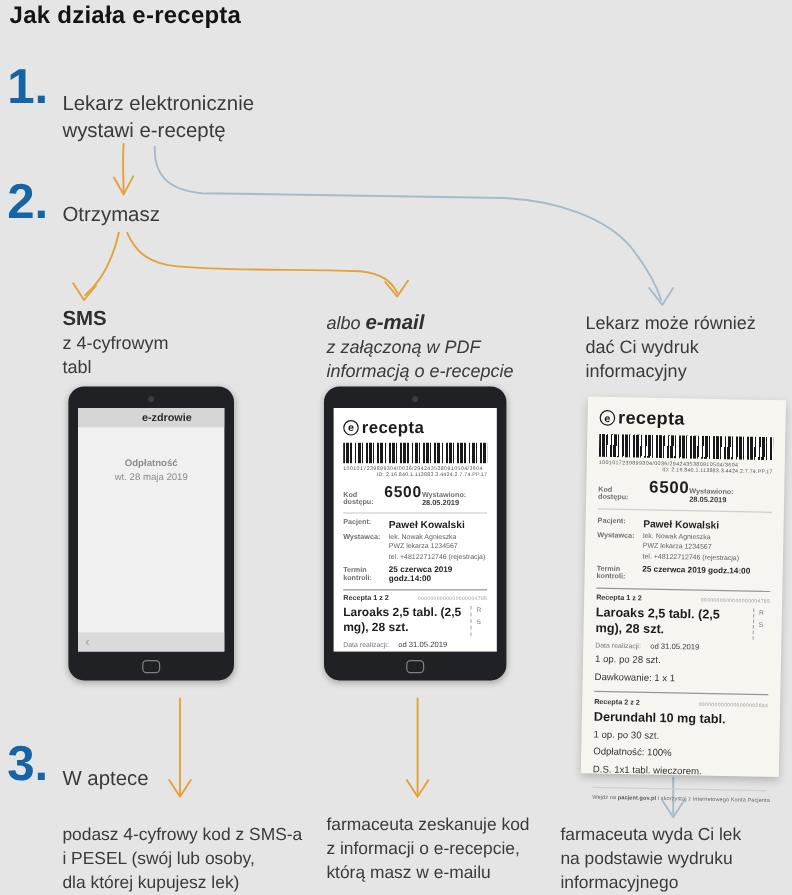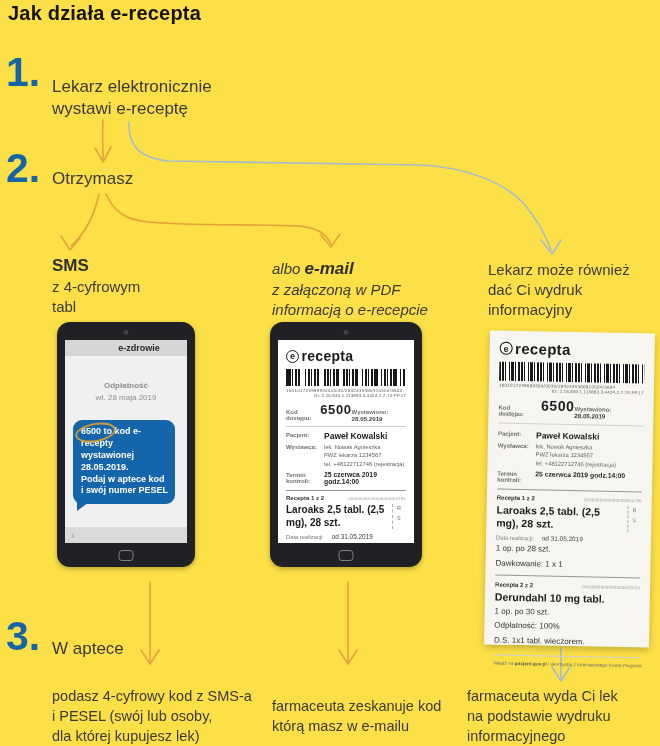--- a/index.html
+++ b/index.html
@@ -1,16 +1,16 @@
 <!DOCTYPE html>
 <html lang="pl"><head>
 <meta charset="utf-8">
 <style>
   html,body{margin:0;padding:0;background:#fff;}
-  .canvas{position:relative;width:660px;height:746px;background:#fde047;overflow:hidden;
+  .canvas{position:relative;width:660px;height:746px;background:#e5e5e5;overflow:hidden;
           font-family:"Liberation Sans",sans-serif;color:#383838;}
   .abs{position:absolute;}
 
   
   .title{left:8px;top:2px;font-size:20px;font-weight:bold;color:#141414;letter-spacing:.2px;}
   .step-num{font-size:41px;font-weight:bold;color:#1565a6;line-height:1;}
   .step-text{font-size:17px;line-height:1.32;color:#3a3a3a;}
   .b{font-weight:bold;color:#2f2f2f;}
 
   .col-head{font-size:15px;line-height:1.32;color:#3a3a3a;}
@@ -144,28 +144,20 @@
   </div>
 
   <div class="phone" style="left:57px;top:322px;">
     <div class="camera"></div>
     <div class="screen">
       <div class="p1-header">e-zdrowie</div>
       <div class="sms-meta">
         <div class="b" style="font-size:8px;color:#8d8d8d;">Odpłatność</div>
         <div>wt. 28 maja 2019</div>
       </div>
-      <div class="bubble">
-        <div>6500 to kod e-recepty</div>
-        <div>wystawionej 28.05.2019.</div>
-        <div>Podaj w aptece kod</div>
-        <div>i swój numer PESEL</div>
-        <div class="tail"></div>
-        <div class="circle-code"></div>
-      </div>
       <div class="p1-bottom">
         <span>‹</span>
       </div>
     </div>
     <div class="home"></div>
   </div>
 
   <div class="phone wide" style="left:270px;top:322px;">
     <div class="camera"></div>
     <div class="screen doc doc-pad">
@@ -285,22 +277,23 @@
   </div>
 
   <div class="abs step-num" style="left:6px;top:616px;">3.</div>
   <div class="abs step-text" style="left:52px;top:638px;">W aptece</div>
 
   <div class="abs caption" style="left:52px;top:686px;">
     <div>podasz 4-cyfrowy kod z SMS-a</div>
     <div>i PESEL (swój lub osoby,</div>
     <div>dla której kupujesz lek)</div>
   </div>
-  <div class="abs caption" style="left:272px;top:696px;">
+  <div class="abs caption" style="left:272px;top:678px;">
     <div>farmaceuta zeskanuje kod</div>
+    <div>z informacji o e-recepcie,</div>
     <div>którą masz w e-mailu</div>
   </div>
   <div class="abs caption" style="left:467px;top:686px;">
     <div>farmaceuta wyda Ci lek</div>
     <div>na podstawie wydruku</div>
     <div>informacyjnego</div>
   </div>
 
 </div>
 

